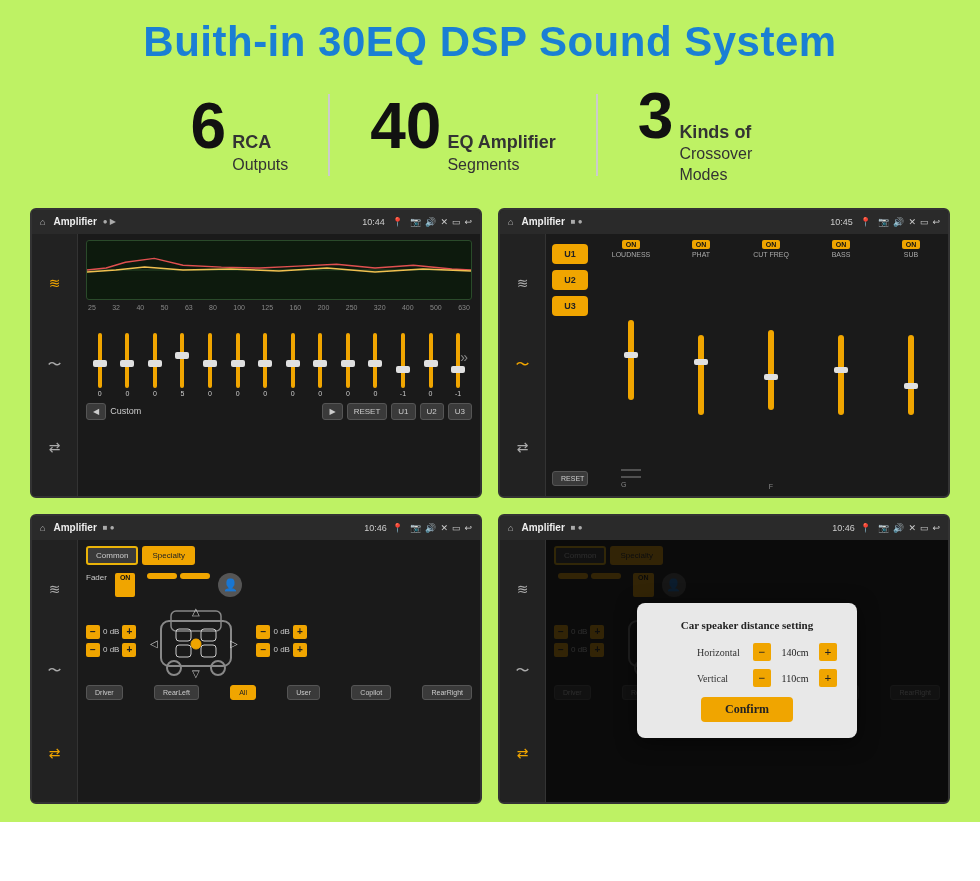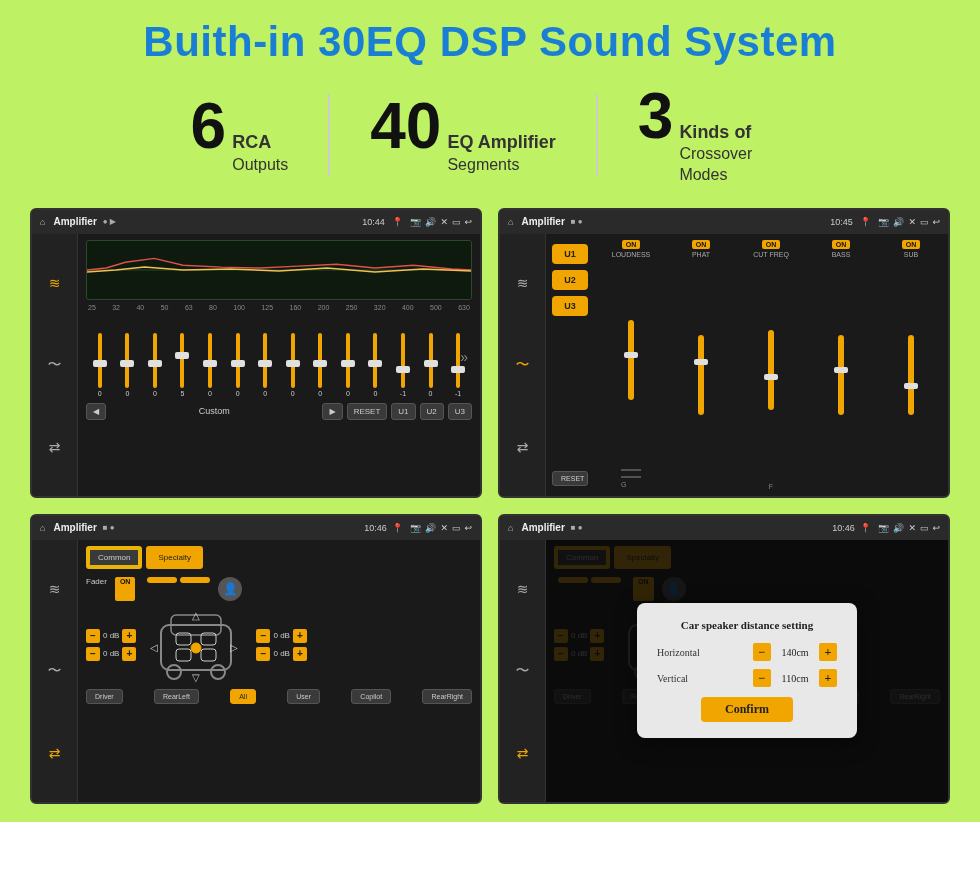--- a/index.html
+++ b/index.html
@@ -227,21 +227,21 @@
       border: 1px solid #555;
       border-radius: 3px;
       padding: 3px 6px;
       font-size: 8px;
       color: #ccc;
     }
     .eq-preset {
       font-size: 9px;
       color: #ccc;
       flex: 1;
-      text-align: center;
+      text-align: left;
     }
 
     
     .crossover-main {
       flex: 1;
       display: flex;
       height: 100%;
       overflow: hidden;
     }
     .u-buttons {
@@ -322,21 +322,21 @@
       padding: 6px 8px;
       overflow: hidden;
     }
     .fader-tabs {
       display: flex;
       gap: 4px;
       margin-bottom: 8px;
     }
     .fader-tab {
       background: #3a3a3a;
-      border: 4px solid #eab308;
+      border: 2px solid #eab308;
       border-radius: 3px;
       padding: 3px 8px;
       font-size: 8px;
       color: #ccc;
     }
     .fader-tab.active {
       background: #f0a500;
       color: #222;
       border-color: #f0a500;
     }
@@ -464,20 +464,21 @@
     }
     .dialog-row {
       display: flex;
       align-items: center;
       justify-content: space-between;
       margin-bottom: 8px;
     }
     .dialog-label {
       font-size: 10px;
       color: #333;
+      margin-left: 40px;
     }
     .dialog-input {
       display: flex;
       align-items: center;
       gap: 4px;
     }
     .dialog-minus, .dialog-plus {
       width: 18px;
       height: 18px;
       background: #f0a500;

